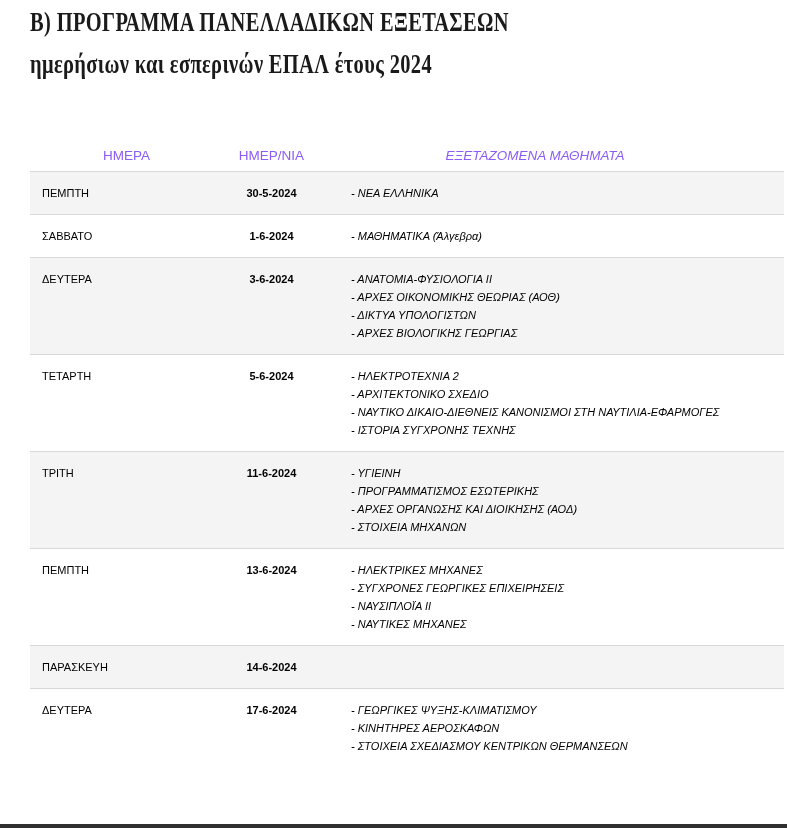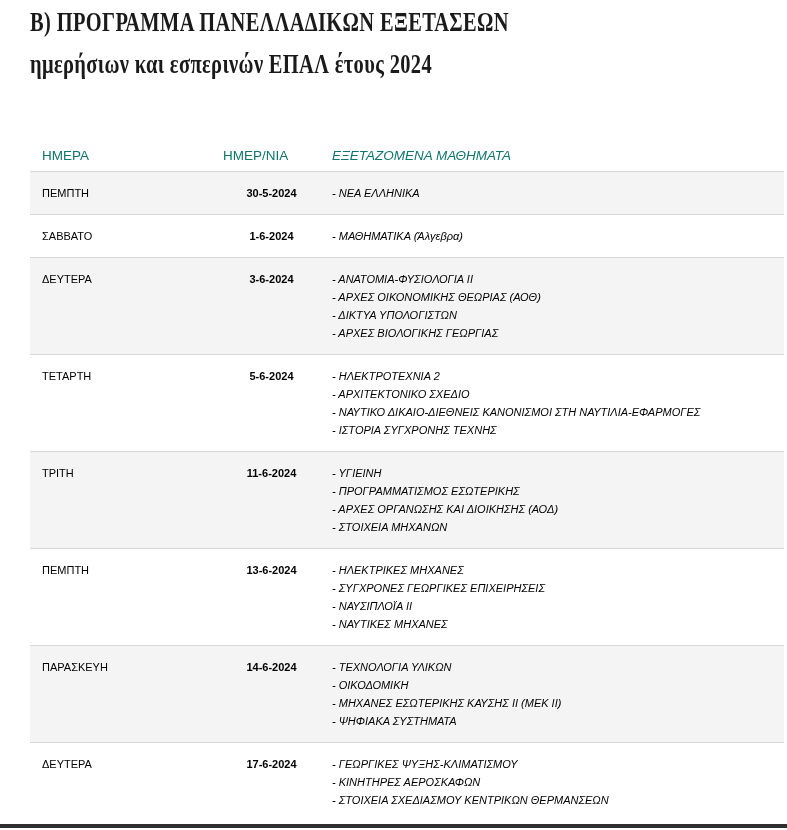--- a/index.html
+++ b/index.html
@@ -29,31 +29,32 @@
   .table { position: absolute; left: 30px; top: 140px; width: 754px; }
   .cell { box-sizing: border-box; padding-left: 12px; }
   .c1 { width: 181px; flex: 0 0 181px; }
   .c2 { width: 109px; flex: 0 0 109px; }
   .c3 { width: 464px; flex: 0 0 464px; padding-right: 46px; font-style: italic; }
 
   .thead {
     display: flex; align-items: center;
     height: 31px;
     font-size: 13.5px; line-height: 18px;
-    color: #0f766e;
+    color: #8b5cf6;
+    text-align: center;
   }
   .trow {
     display: flex; align-items: flex-start;
     border-top: 1px solid var(--row_divider, #d8d8d8);
     padding: 12px 0;
     font-size: 11px; line-height: 18px;
   }
   .trow:nth-child(odd) { background: var(--row_stripe, #f4f4f5); }
   .date { font-weight: bold; text-align: center; }
-  .subject-line { white-space: normal; }
+  .subject-line { white-space: normal; margin-left: 19px; }
 
   
   .bottom-bar {
     position: absolute; left: 0; top: 824px;
     width: 787px; height: 4px;
     background: var(--bottom_bar, #2f2f2f);
   }
 </style>
 </head>
 <body>
@@ -128,26 +129,20 @@
             <div class="subject-line">- ΗΛΕΚΤΡΙΚΕΣ ΜΗΧΑΝΕΣ</div>
             <div class="subject-line">- ΣΥΓΧΡΟΝΕΣ ΓΕΩΡΓΙΚΕΣ ΕΠΙΧΕΙΡΗΣΕΙΣ</div>
             <div class="subject-line">- ΝΑΥΣΙΠΛΟΪΑ II</div>
             <div class="subject-line">- ΝΑΥΤΙΚΕΣ ΜΗΧΑΝΕΣ</div>
           </div>
   </div>
 
   <div class="trow">
     <div class="cell c1 day">ΠΑΡΑΣΚΕΥΗ</div>
     <div class="cell c2 date">14-6-2024</div>
-    <div class="cell c3 subjects">
-            <div class="subject-line">- ΤΕΧΝΟΛΟΓΙΑ ΥΛΙΚΩΝ</div>
-            <div class="subject-line">- ΟΙΚΟΔΟΜΙΚΗ</div>
-            <div class="subject-line">- ΜΗΧΑΝΕΣ ΕΣΩΤΕΡΙΚΗΣ ΚΑΥΣΗΣ II (ΜΕΚ II)</div>
-            <div class="subject-line">- ΨΗΦΙΑΚΑ ΣΥΣΤΗΜΑΤΑ</div>
-          </div>
   </div>
 
   <div class="trow">
     <div class="cell c1 day">ΔΕΥΤΕΡΑ</div>
     <div class="cell c2 date">17-6-2024</div>
     <div class="cell c3 subjects">
             <div class="subject-line">- ΓΕΩΡΓΙΚΕΣ ΨΥΞΗΣ-ΚΛΙΜΑΤΙΣΜΟΥ</div>
             <div class="subject-line">- ΚΙΝΗΤΗΡΕΣ ΑΕΡΟΣΚΑΦΩΝ</div>
             <div class="subject-line">- ΣΤΟΙΧΕΙΑ ΣΧΕΔΙΑΣΜΟΥ ΚΕΝΤΡΙΚΩΝ ΘΕΡΜΑΝΣΕΩΝ</div>
           </div>

